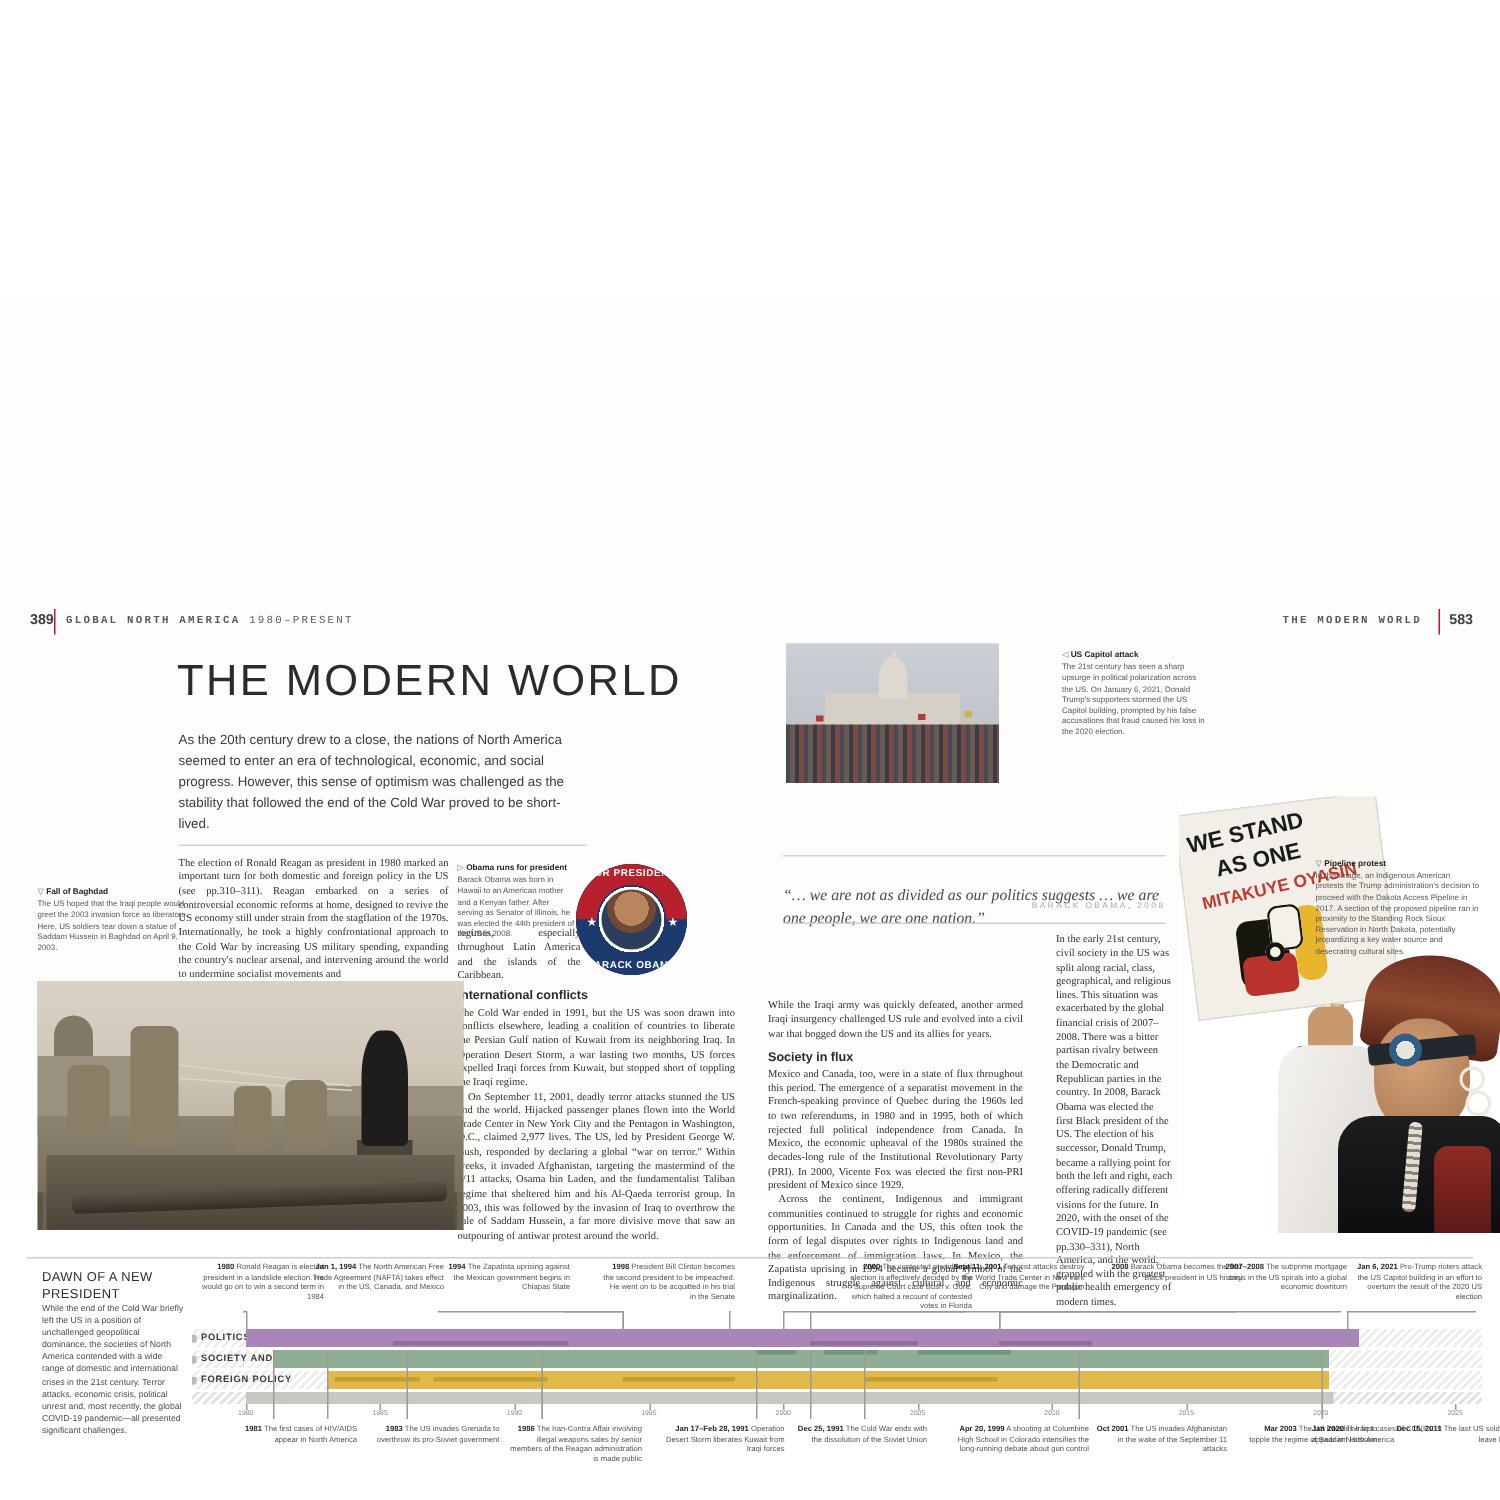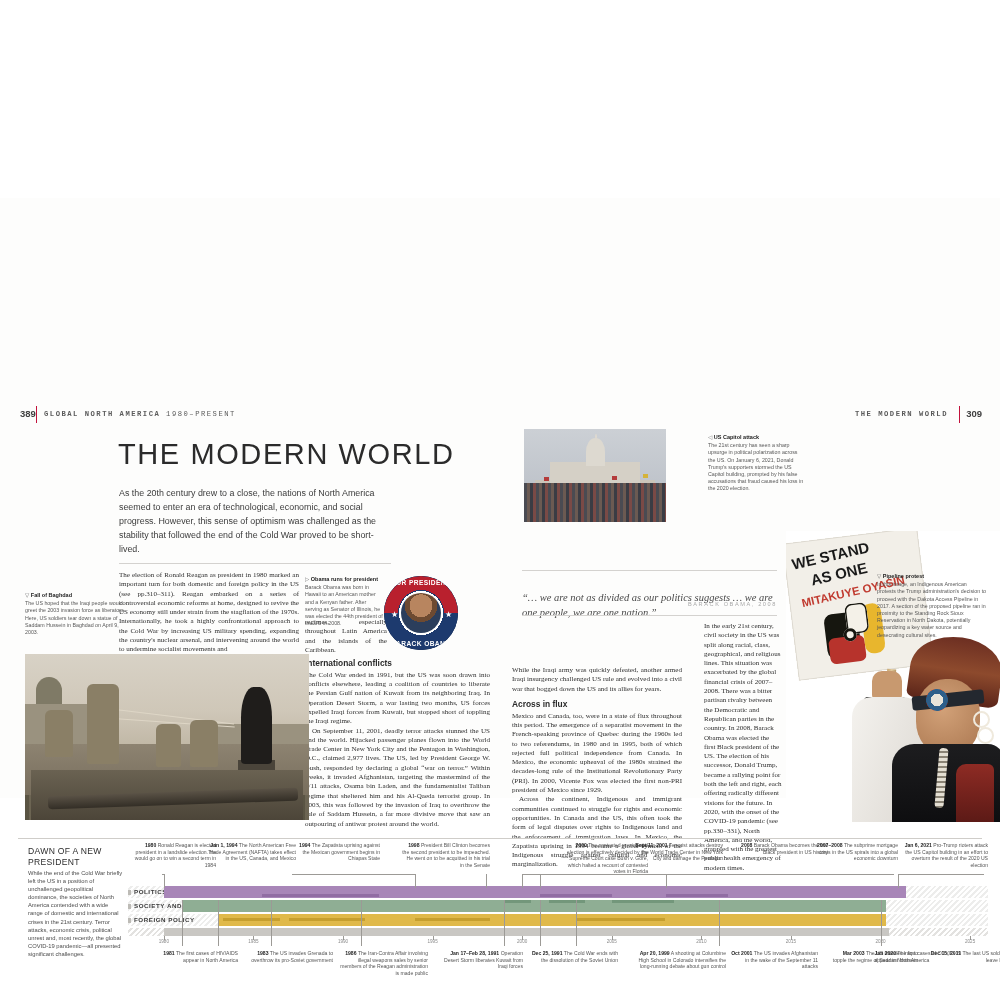--- a/index.html
+++ b/index.html
@@ -356,21 +356,21 @@
   <div class="spread">
 
     <div class="folio" style="left:20px;">389</div>
     <div class="folio-rule" style="left:36px;"></div>
     <div class="runhead" style="left:44px;">
       <span>GLOBAL NORTH AMERICA</span>
       <span class="thin">1980–PRESENT</span>
     </div>
     <div class="runhead" style="right:52px; text-align:right;">THE MODERN WORLD</div>
     <div class="folio-rule" style="right:40px;"></div>
-    <div class="folio" style="right:18px;">309</div>
+    <div class="folio" style="right:18px;">583</div>
 
     <h1 class="title">THE MODERN WORLD</h1>
     <div class="standfirst">As the 20th century drew to a close, the nations of North America seemed to enter an era of technological, economic, and social progress. However, this sense of optimism was challenged as the stability that followed the end of the Cold War proved to be short-lived.</div>
     <div class="hairline" style="left:119px; top:365px; width:272px;"></div>
 
     <div class="bodycol" style="left:119px; top:373px; width:180px;">
       <p>The election of Ronald Reagan as president in 1980 marked an important turn for both domestic and foreign policy in the US (see pp.310–311). Reagan embarked on a series of controversial economic reforms at home, designed to revive the US economy still under strain from the stagflation of the 1970s. Internationally, he took a highly confrontational approach to the Cold War by increasing US military spending, expanding the country's nuclear arsenal, and intervening around the world to undermine socialist movements and</p>
     </div>
 
     <div class="bodycol" style="left:305px; top:420px; width:82px;">
@@ -382,21 +382,21 @@
       <p>On September 11, 2001, deadly terror attacks stunned the US and the world. Hijacked passenger planes flown into the World Trade Center in New York City and the Pentagon in Washington, D.C., claimed 2,977 lives. The US, led by President George W. Bush, responded by declaring a global “war on terror.” Within weeks, it invaded Afghanistan, targeting the mastermind of the 9/11 attacks, Osama bin Laden, and the fundamentalist Taliban regime that sheltered him and his Al-Qaeda terrorist group. In 2003, this was followed by the invasion of Iraq to overthrow the rule of Saddam Hussein, a far more divisive move that saw an outpouring of antiwar protest around the world.</p>
     </div>
 
     <div class="hairline" style="left:522px; top:372px; width:255px;"></div>
     <div class="pullquote">“… we are not as divided as our politics suggests … we are one people, we are one nation.”</div>
     <div class="quote-attr">BARACK OBAMA, 2008</div>
     <div class="hairline" style="left:522px; top:417px; width:255px;"></div>
 
     <div class="bodycol" style="left:512px; top:424px; width:170px;margin-top:44px;">
       <p>While the Iraqi army was quickly defeated, another armed Iraqi insurgency challenged US rule and evolved into a civil war that bogged down the US and its allies for years.</p>
-      <div class="subhead">Across in flux</div>
+      <div class="subhead">Society in flux</div>
       <p>Mexico and Canada, too, were in a state of flux throughout this period. The emergence of a separatist movement in the French-speaking province of Quebec during the 1960s led to two referendums, in 1980 and in 1995, both of which rejected full political independence from Canada. In Mexico, the economic upheaval of the 1980s strained the decades-long rule of the Institutional Revolutionary Party (PRI). In 2000, Vicente Fox was elected the first non-PRI president of Mexico since 1929.</p>
       <p>Across the continent, Indigenous and immigrant communities continued to struggle for rights and economic opportunities. In Canada and the US, this often took the form of legal disputes over rights to Indigenous land and the enforcement of immigration laws. In Mexico, the Zapatista uprising in 1994 became a global symbol of the Indigenous struggle against cultural and economic marginalization.</p>
     </div>
 
     <div class="bodycol" style="left:704px; top:424px; width:78px; text-align:left;">
       <p>In the early 21st century, civil society in the US was split along racial, class, geographical, and religious lines. This situation was exacerbated by the global financial crisis of 2007–2008. There was a bitter partisan rivalry between the Democratic and Republican parties in the country. In 2008, Barack Obama was elected the first Black president of the US. The election of his successor, Donald Trump, became a rallying point for both the left and right, each offering radically different visions for the future. In 2020, with the onset of the COVID-19 pandemic (see pp.330–331), North America, and the world, grappled with the greatest public health emergency of modern times.</p>
     </div>
 
     <div class="caption" style="left:25px; top:394px; width:104px;">
       <span class="chead"><span class="arrow">▽</span> <span>Fall of Baghdad</span></span>

